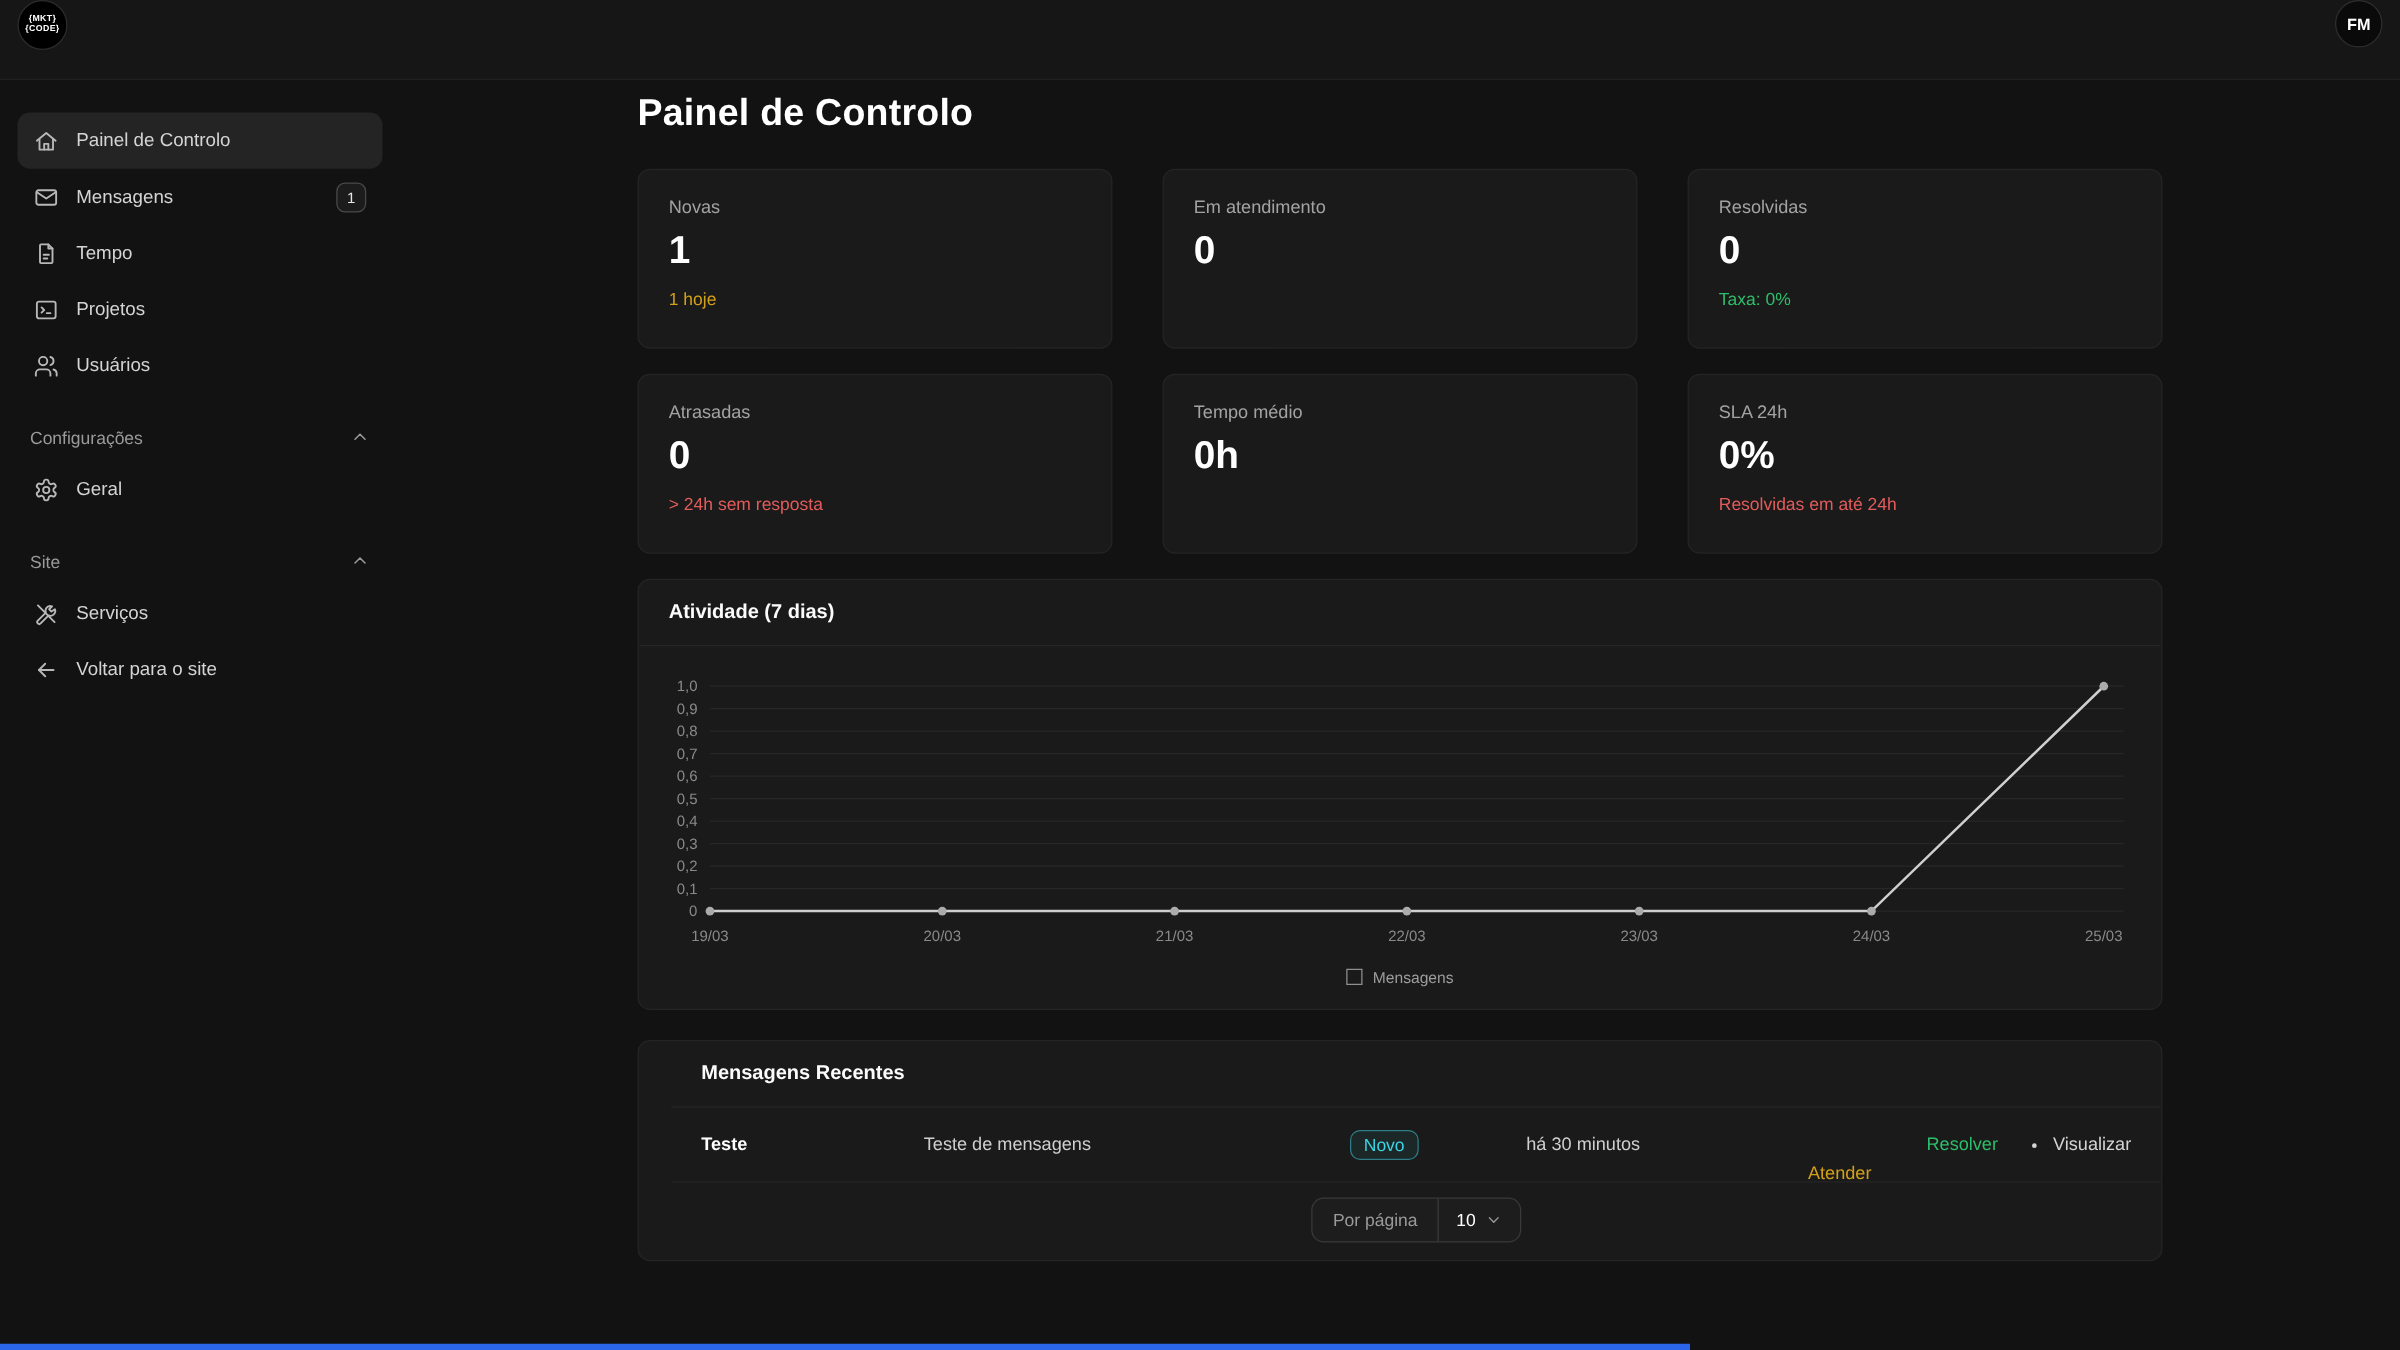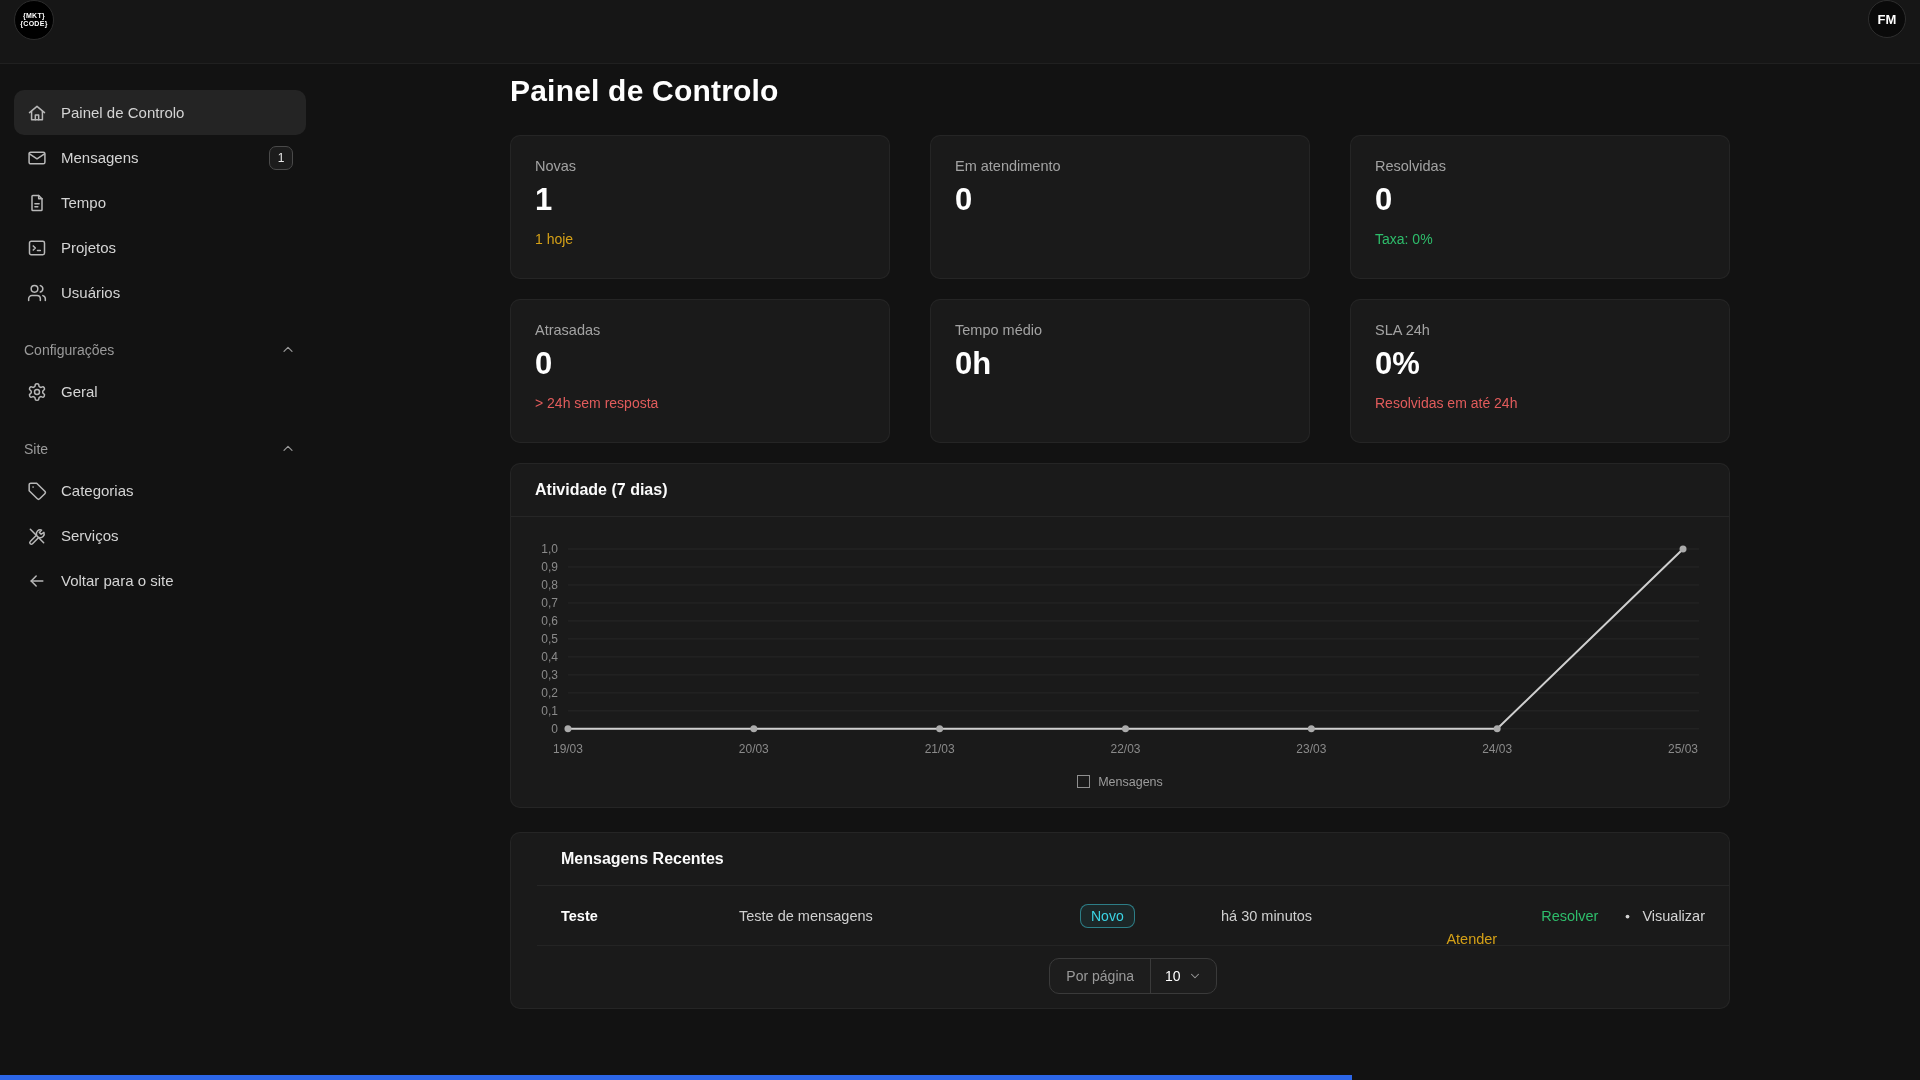--- a/index.html
+++ b/index.html
@@ -179,27 +179,20 @@
       <path d="M12.22 2h-.44a2 2 0 0 0-2 2v.18a2 2 0 0 1-1 1.73l-.43.25a2 2 0 0 1-2 0l-.15-.08a2 2 0 0 0-2.73.73l-.22.38a2 2 0 0 0 .73 2.73l.15.1a2 2 0 0 1 1 1.72v.51a2 2 0 0 1-1 1.74l-.15.09a2 2 0 0 0-.73 2.73l.22.38a2 2 0 0 0 2.73.73l.15-.08a2 2 0 0 1 2 0l.43.25a2 2 0 0 1 1 1.73V20a2 2 0 0 0 2 2h.44a2 2 0 0 0 2-2v-.18a2 2 0 0 1 1-1.73l.43-.25a2 2 0 0 1 2 0l.15.08a2 2 0 0 0 2.73-.73l.22-.39a2 2 0 0 0-.73-2.73l-.15-.08a2 2 0 0 1-1-1.74v-.5a2 2 0 0 1 1-1.74l.15-.09a2 2 0 0 0 .73-2.73l-.22-.38a2 2 0 0 0-2.73-.73l-.15.08a2 2 0 0 1-2 0l-.43-.25a2 2 0 0 1-1-1.73V4a2 2 0 0 0-2-2z"></path>
     </svg>
     <span>Geral</span>
   </div>
 
   <div class="nav-section">
     <span>Site</span>
     <svg class="ic" viewBox="0 0 24 24">
         <path d="m6 14 6-6 6 6"></path>
       </svg>
-  </div>
-  <div class="nav-item">
-    <svg class="ic" viewBox="0 0 24 24">
-      <path d="M2.6 11.6V4.6a2 2 0 0 1 2-2h7l9.8 9.8a2 2 0 0 1 0 2.8l-6.2 6.2a2 2 0 0 1-2.8 0z"></path>
-        <circle cx="7.3" cy="7.3" r="1" fill="#b8b8b8" stroke="none"></circle>
-    </svg>
-    <span>Categorias</span>
   </div>
   <div class="nav-item">
     <svg class="ic" viewBox="0 0 24 24">
       <path d="M4 4l16 16"></path>
       <path d="M20.3 7.6a4.6 4.6 0 0 1-6 6L6.6 21.3a1.9 1.9 0 0 1-2.7-2.7l7.7-7.7a4.6 4.6 0 0 1 6-6l-2.8 2.8 2.2 2.2z"></path>
     </svg>
     <span>Serviços</span>
   </div>
   <div class="nav-item">
     <svg class="ic" viewBox="0 0 24 24">

